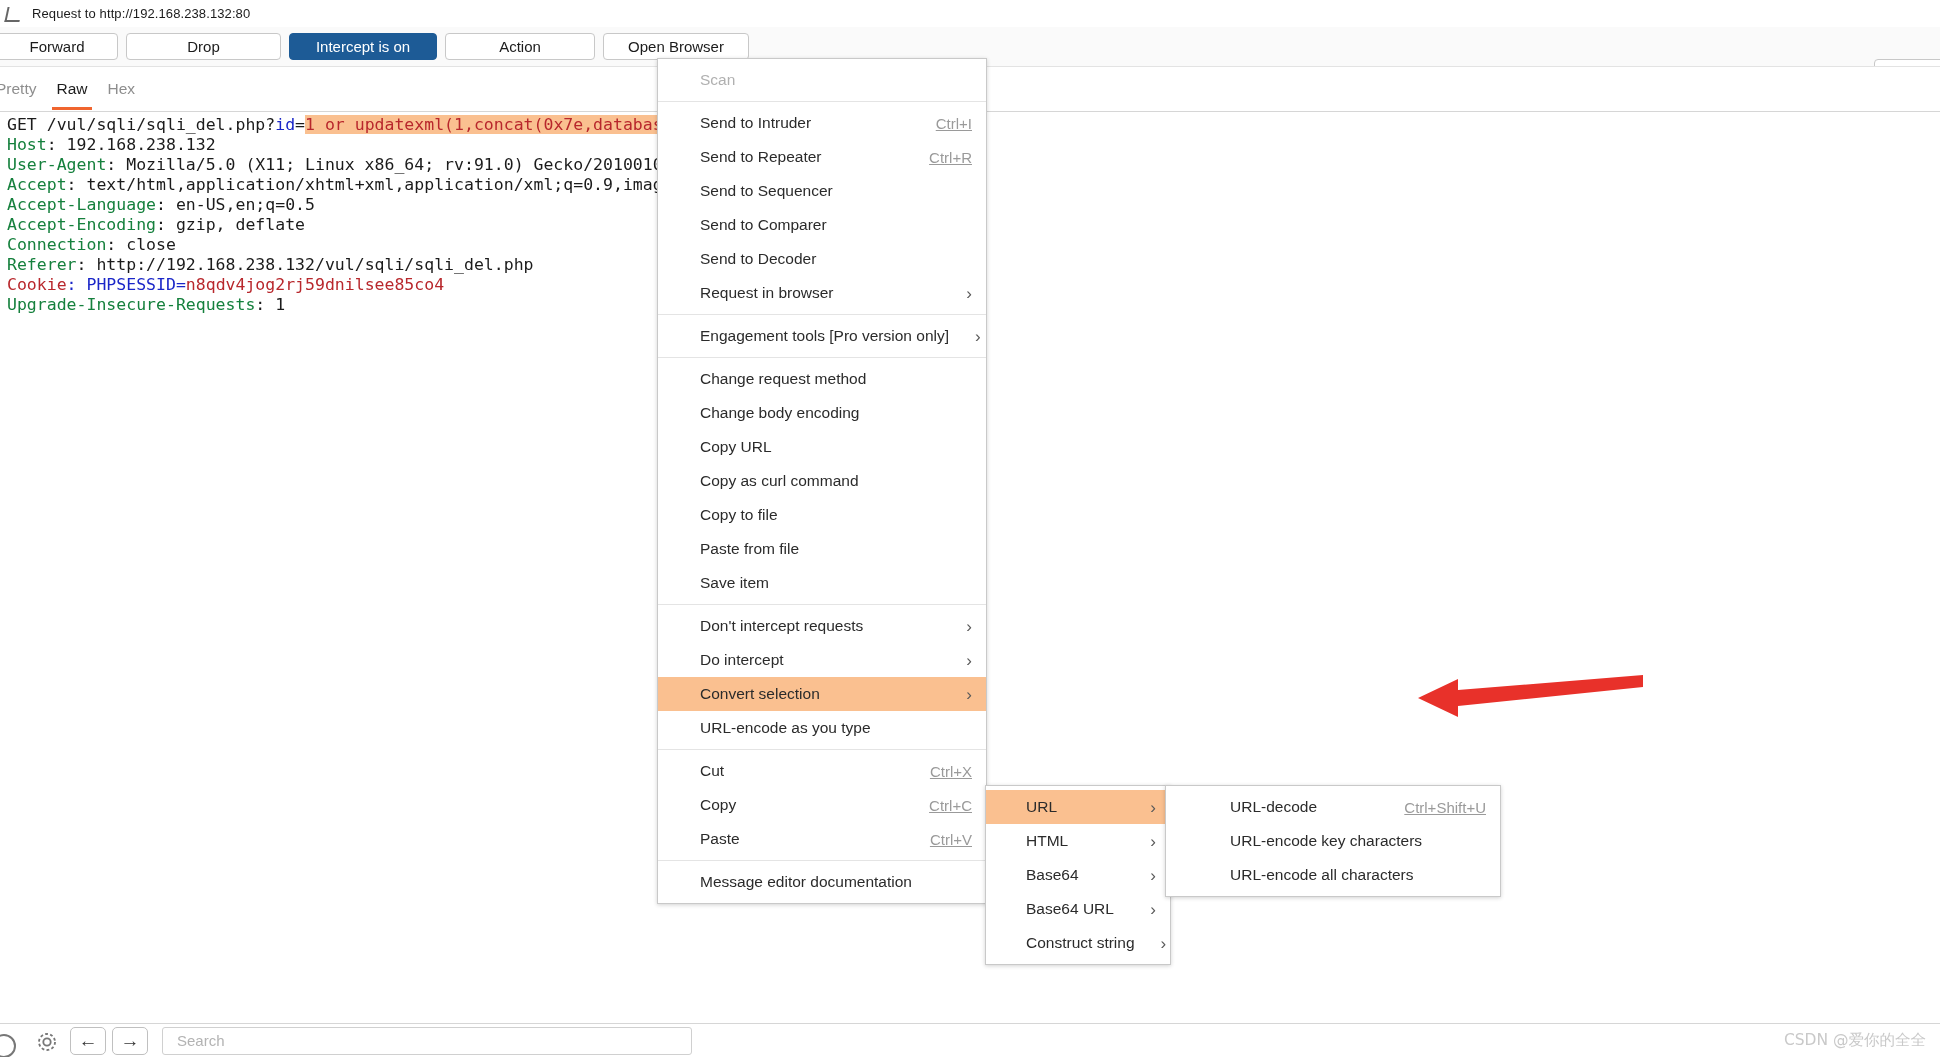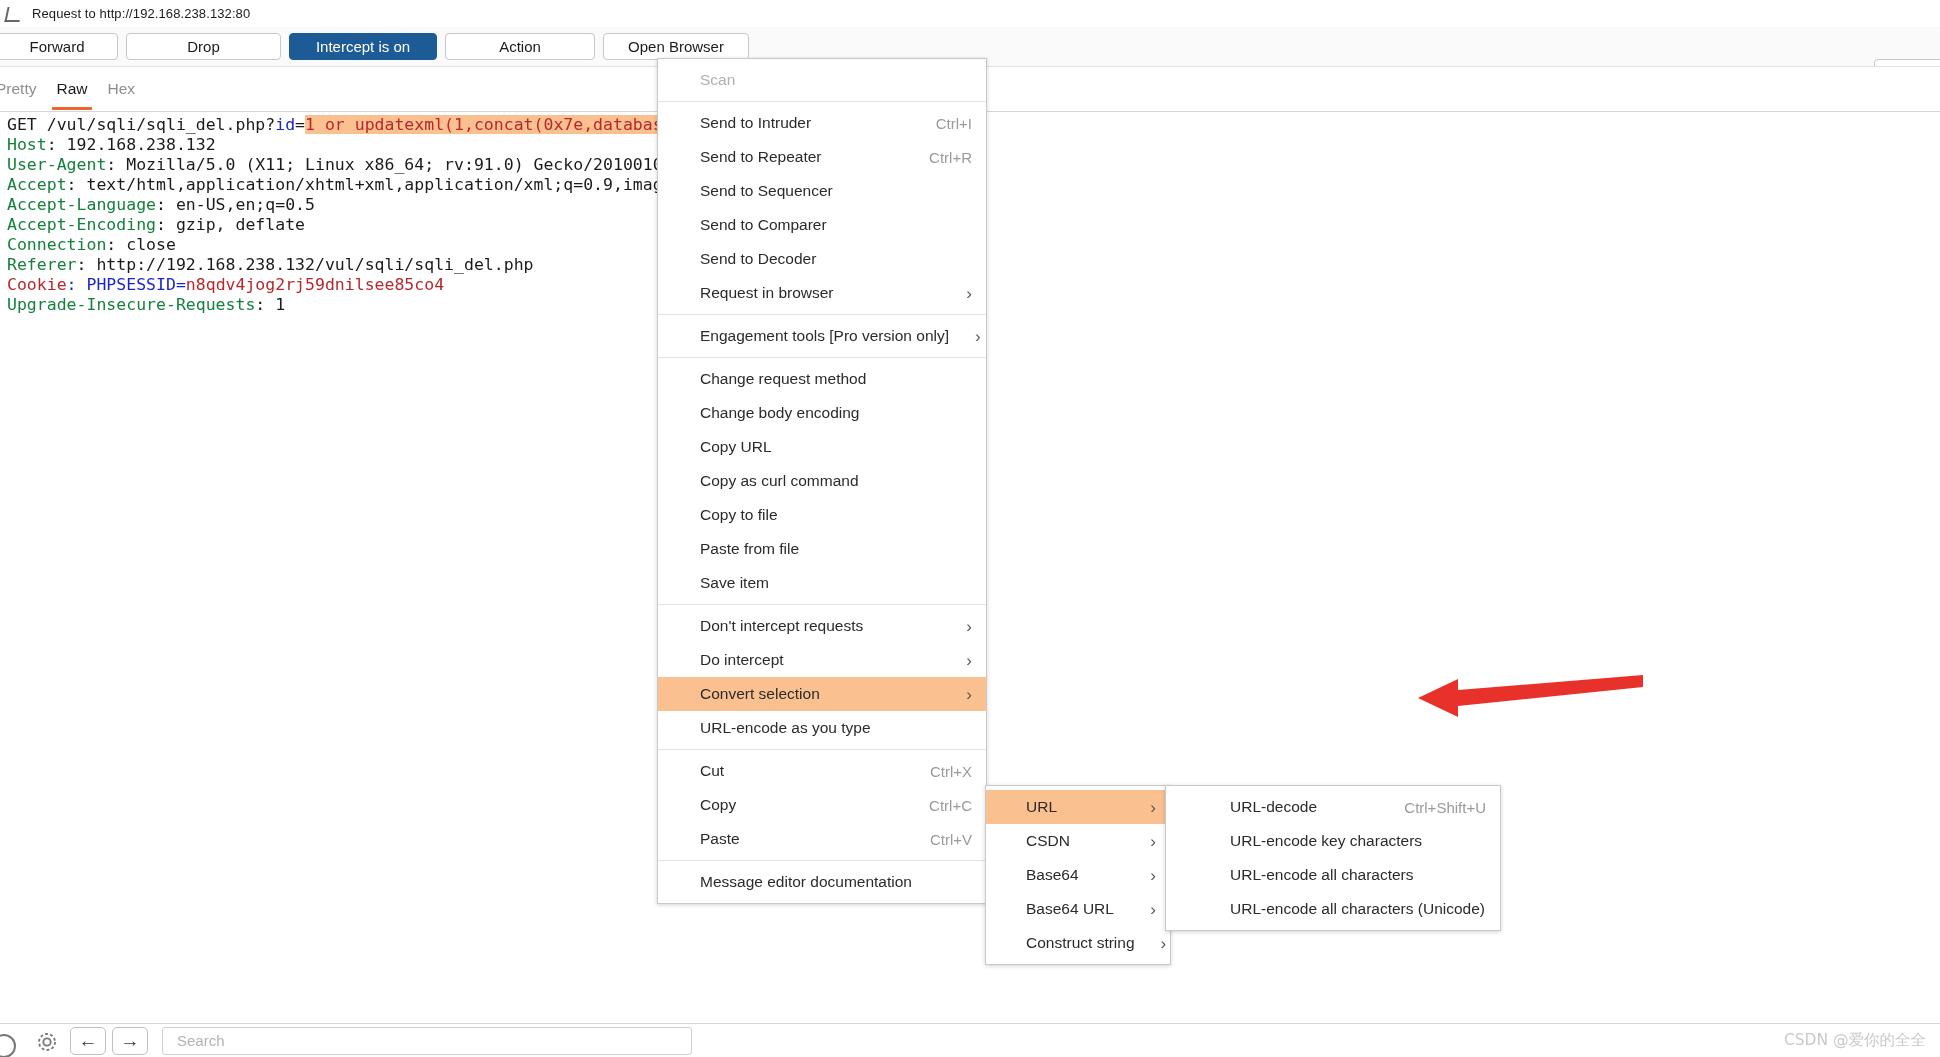--- a/index.html
+++ b/index.html
@@ -143,20 +143,21 @@
     height: 34px; display: flex; align-items: center;
     padding-left: 42px; padding-right: 14px;
     font-size: 15.5px; color: #2b2b2b; position: relative;
     white-space: nowrap;
   }
   .mi.disabled { color: #b0b0b0; }
   .mi.hl { background: #fac090; }
   .mi .sc {
     margin-left: auto; color: #9a9a9a; font-size: 15px;
     padding-left: 30px;
+    text-decoration: underline;
   }
   .mi .arrow {
     margin-left: auto; padding-left: 26px;
     color: #5a5a5a; font-size: 17px; line-height: 1;
   }
   .sep { height: 1px; background: #e4e4e4; margin: 4px 0; }
 
   #menu-main { left: 657px; top: 58px; width: 330px; }
   #menu-convert { left: 985px; top: 785px; width: 186px; }
   #menu-url { left: 1165px; top: 785px; width: 336px; }
@@ -313,21 +314,21 @@
       <span>Message editor documentation</span>
     </div>
   </div>
 
   <div class="menu" id="menu-convert">
     <div class="mi hl">
       <span>URL</span>
       <span class="arrow">›</span>
     </div>
     <div class="mi">
-      <span>CSDN</span>
+      <span>HTML</span>
       <span class="arrow">›</span>
     </div>
     <div class="mi">
       <span>Base64</span>
       <span class="arrow">›</span>
     </div>
     <div class="mi">
       <span>Base64 URL</span>
       <span class="arrow">›</span>
     </div>
@@ -340,23 +341,20 @@
   <div class="menu" id="menu-url">
     <div class="mi">
       <span>URL-decode</span>
       <span class="sc">Ctrl+Shift+U</span>
     </div>
     <div class="mi">
       <span>URL-encode key characters</span>
     </div>
     <div class="mi">
       <span>URL-encode all characters</span>
-    </div>
-    <div class="mi">
-      <span>URL-encode all characters (Unicode)</span>
     </div>
   </div>
 
   <svg class="red-arrow" width="225" height="60" viewBox="0 0 225 60">
     <polygon points="0,23 40,4 40,15 225,0 225,12 40,31 40,42" fill="#e8312a"></polygon>
   </svg>
 
 </div>
 
 </body></html>

